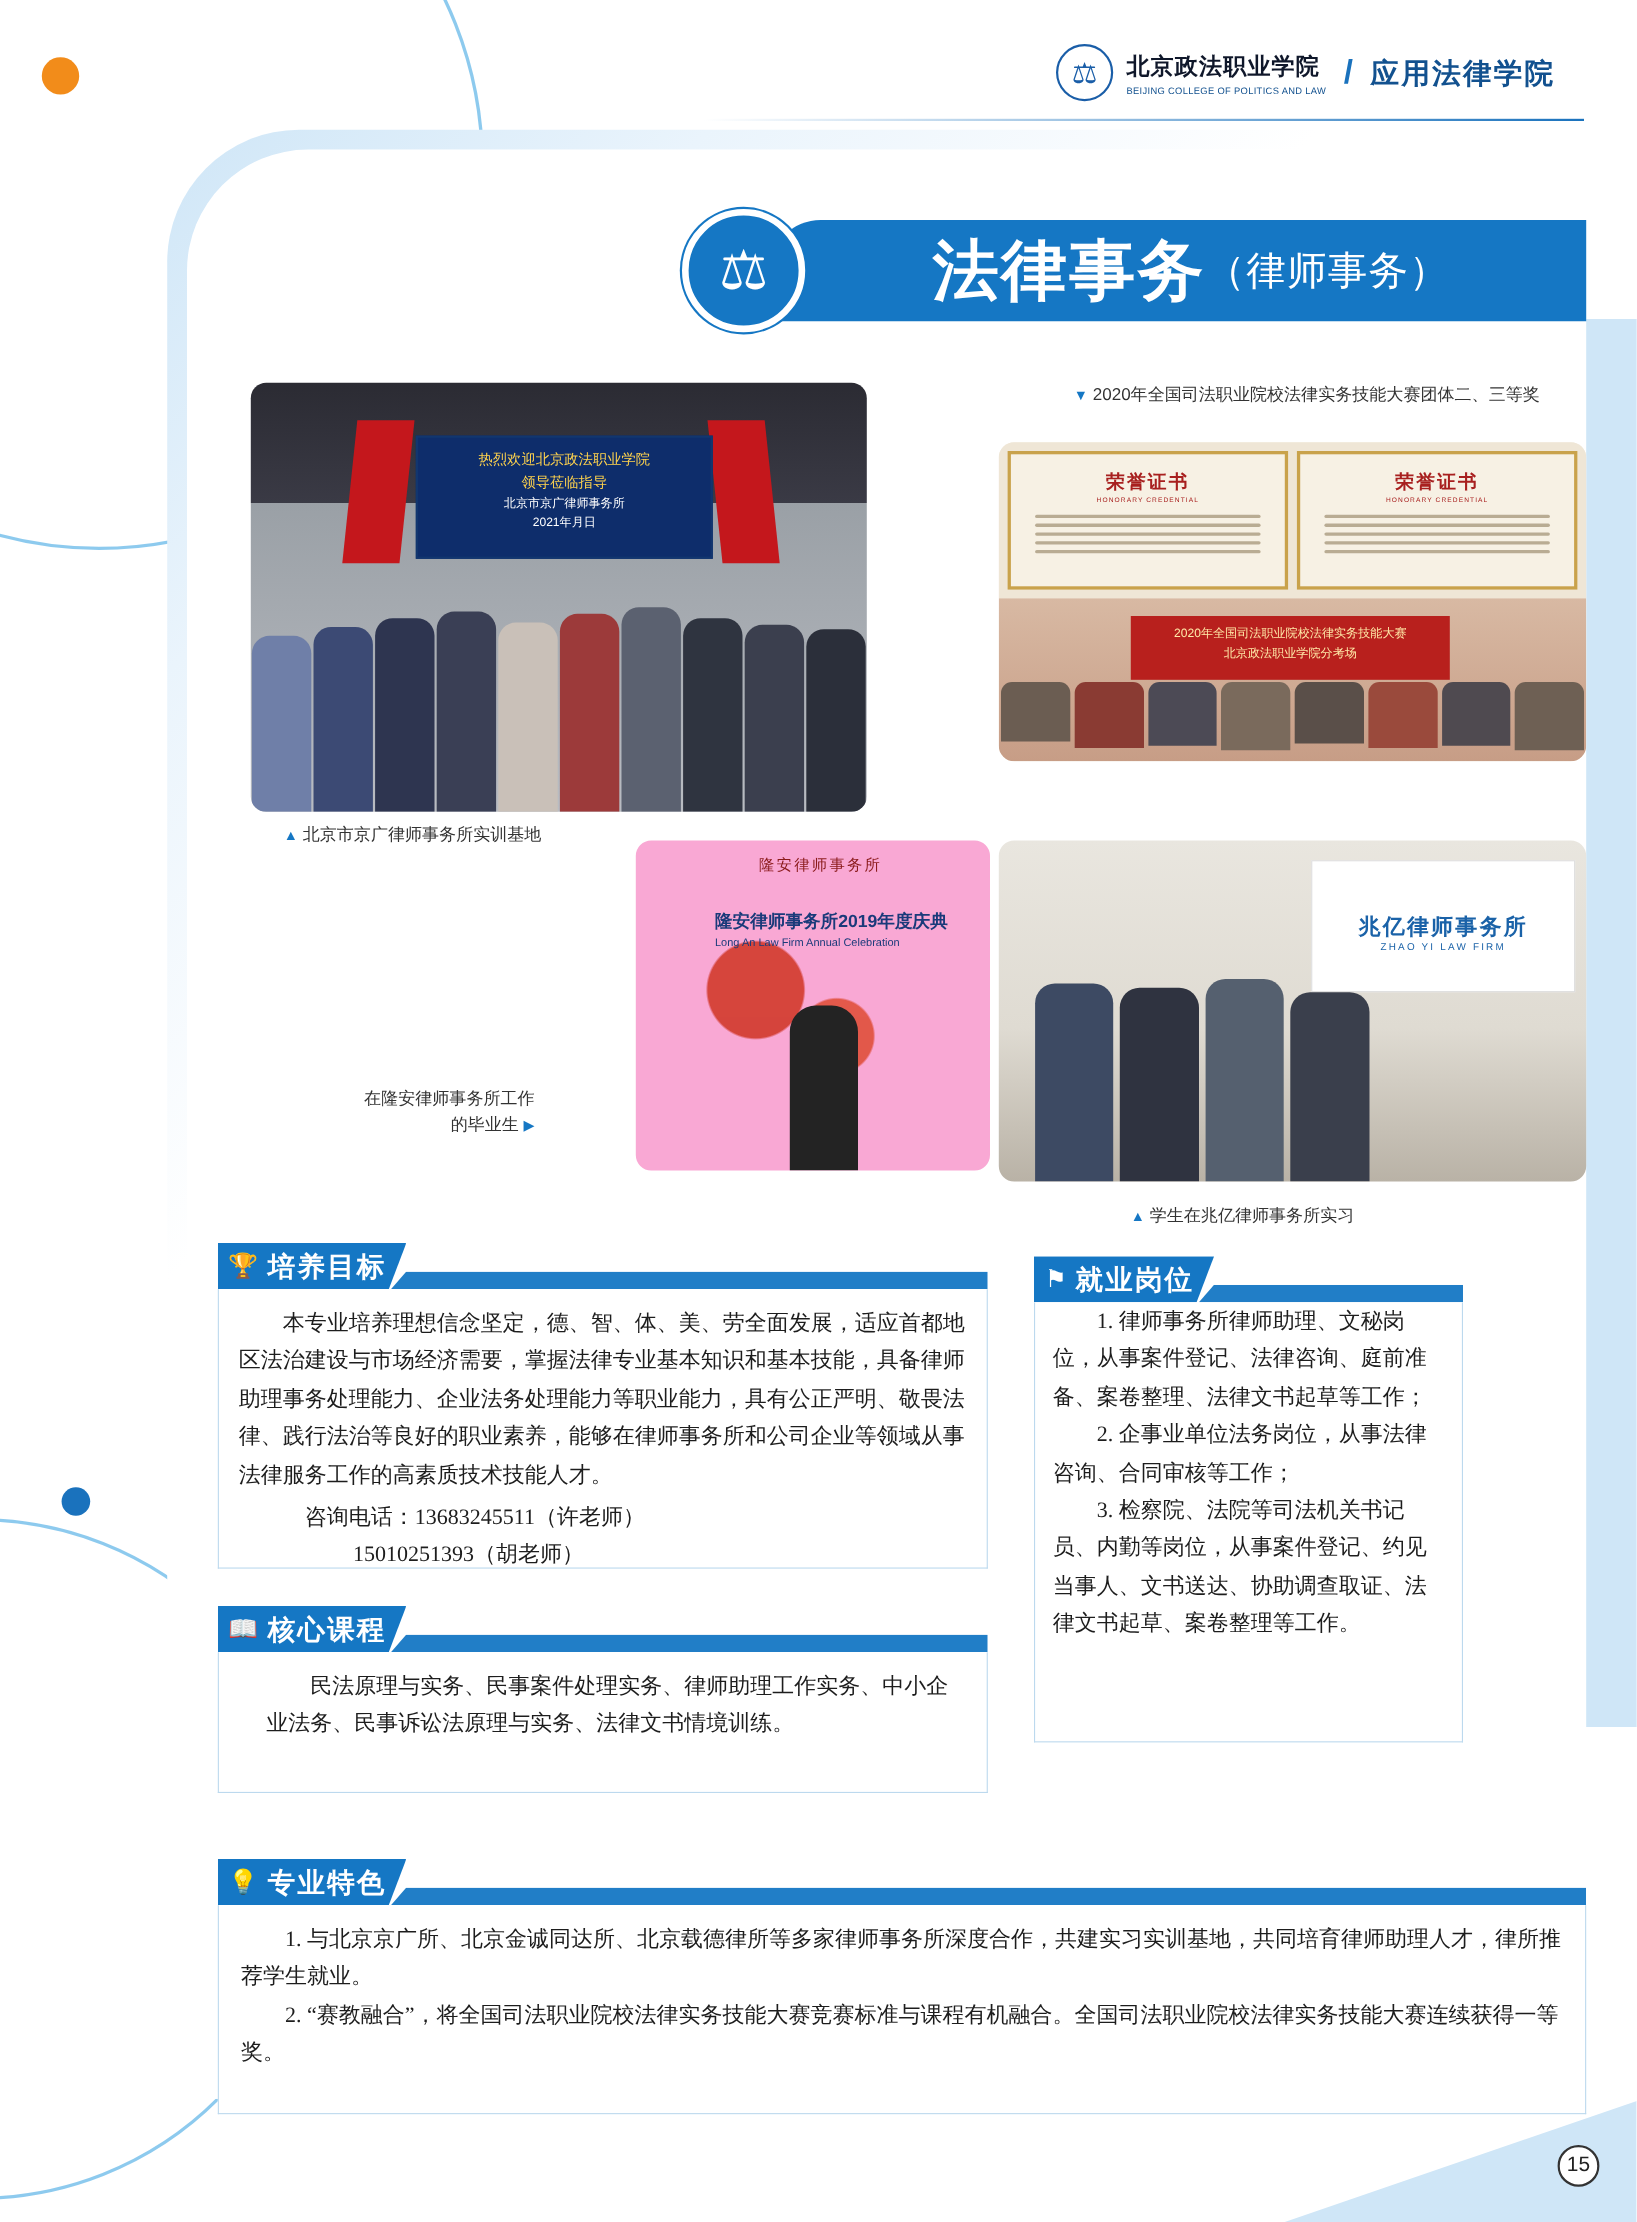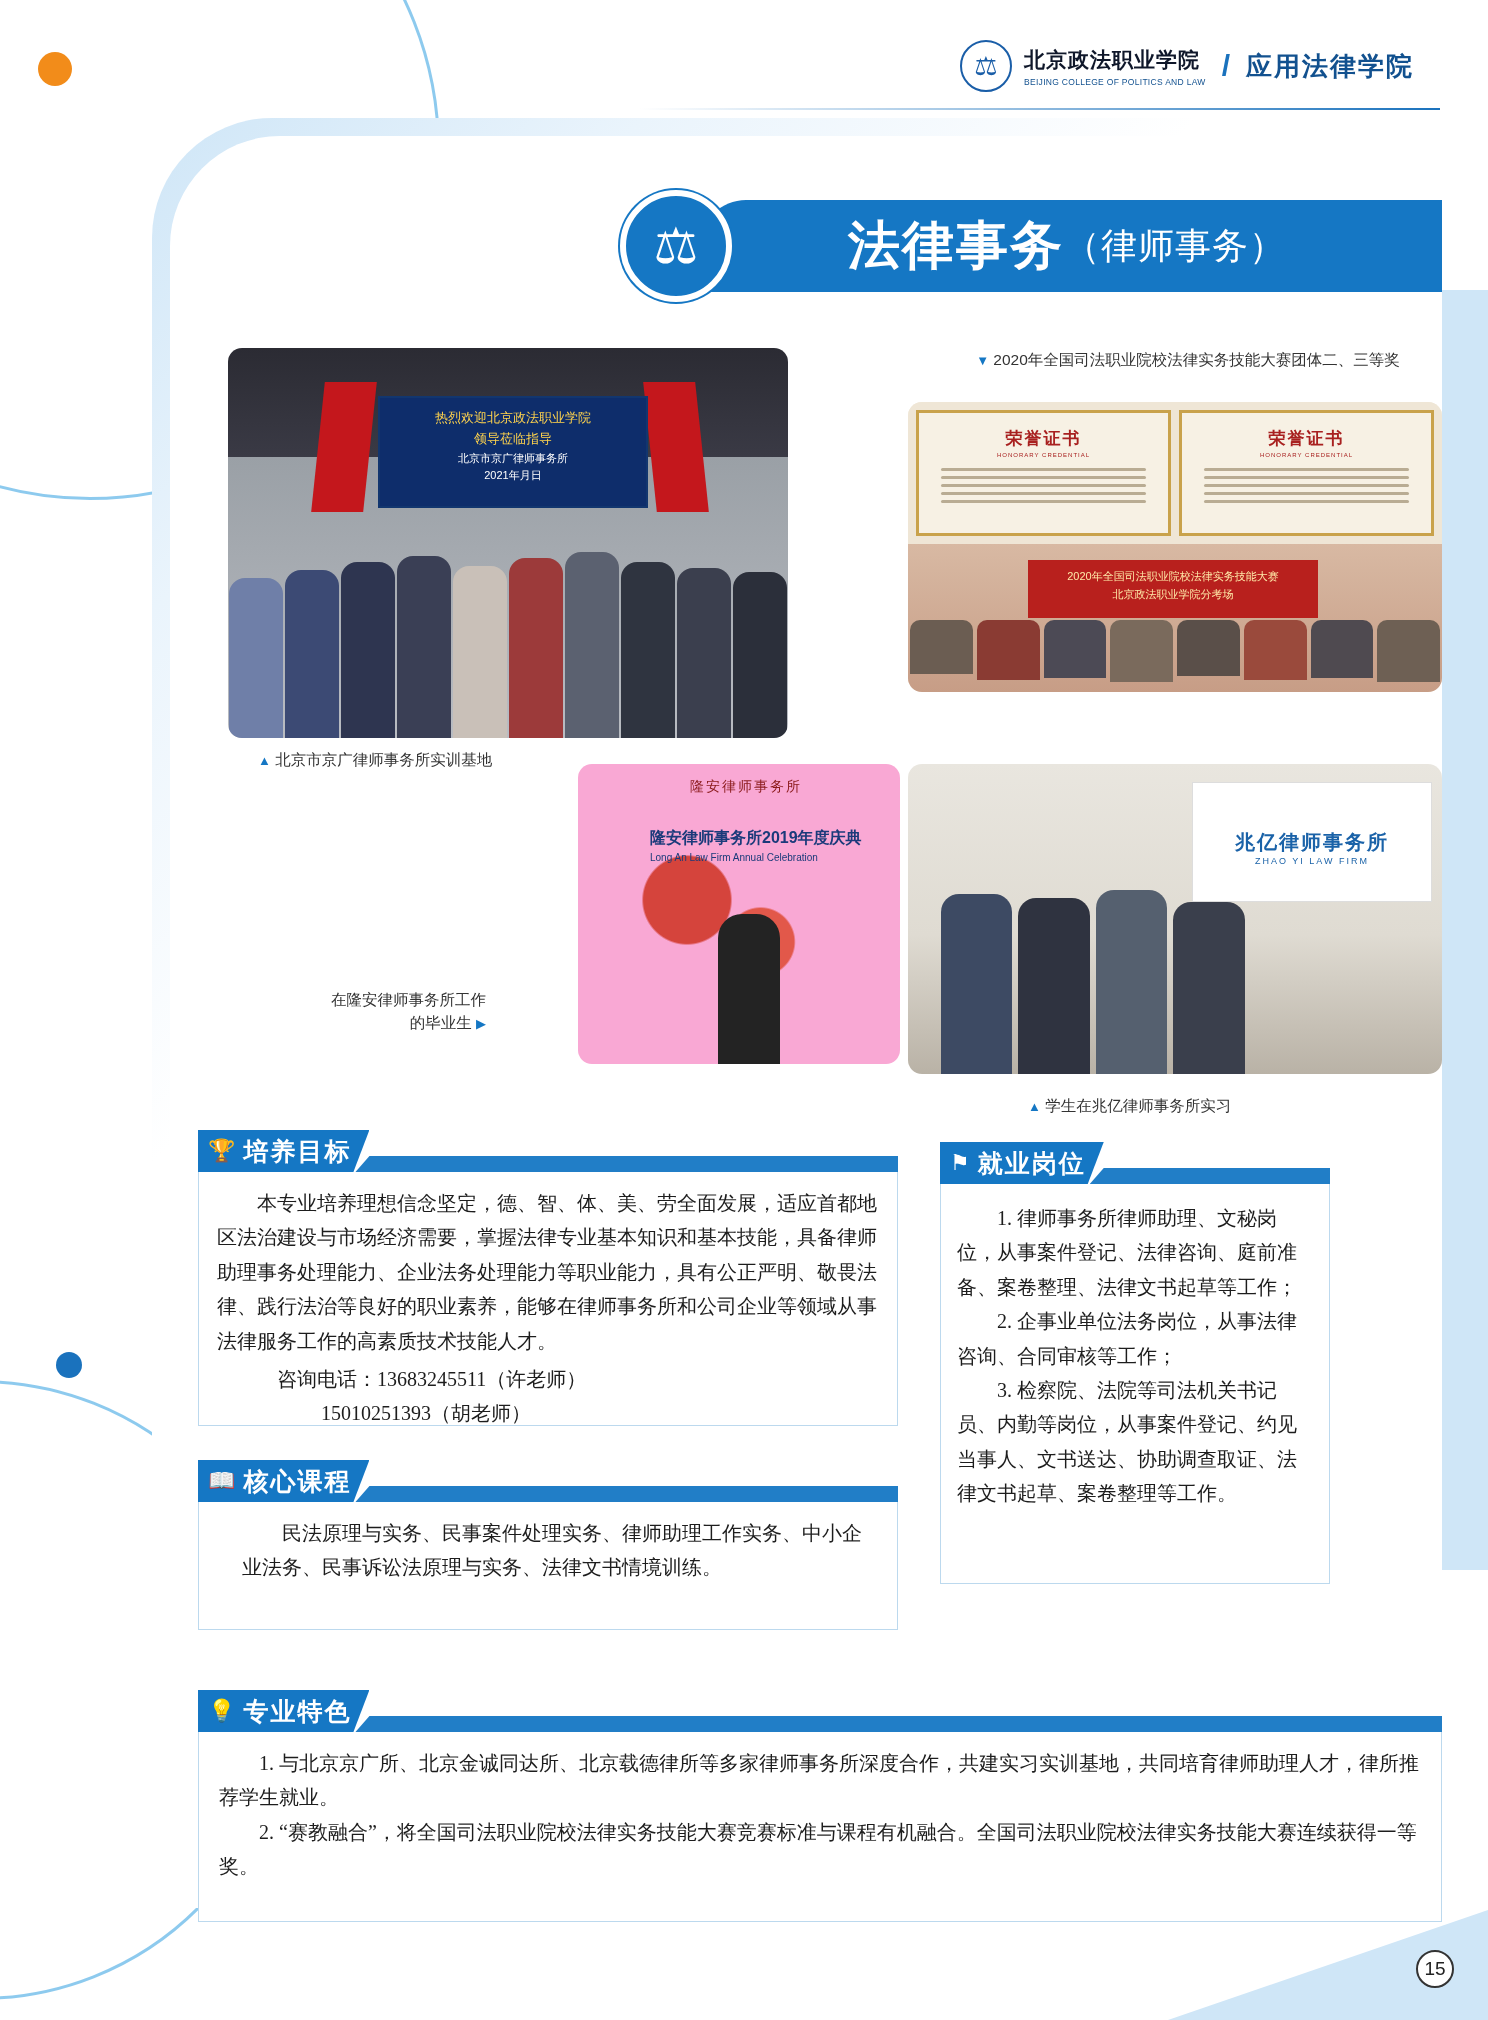--- a/index.html
+++ b/index.html
@@ -94,21 +94,21 @@
   }
   .title-badge {
     position:absolute; left:-80px; top:-10px;
     width:112px; height:112px; border-radius:50%;
     background:#1577c4; border:6px solid #ffffff;
     display:flex; align-items:center; justify-content:center;
     color:#fff; font-size:50px;
     box-shadow:0 0 0 2px #1577c4;
   }
   .title-main {
-    color:#ffffff; font-size:52px; font-weight:bold;
+    color:#ffffff; font-size:60px; font-weight:bold;
     font-family:"Liberation Serif", serif;
     margin-left:148px; letter-spacing:2px;
   }
   .title-sub {
     color:#ffffff; font-size:36px; letter-spacing:1px;
     font-family:"Liberation Serif", serif;
   }
   
   .photo {
     position:absolute; border-radius:14px; overflow:hidden;
@@ -371,21 +371,21 @@
 </div>
 
 <div class="sec-head" style="left:940px; top:1142px; width:390px;">
   <div class="tab">
     <span class="ic">⚑</span>
     <span class="tx">就业岗位</span>
   </div>
   <div class="tail"></div>
 </div>
 <div class="panel" style="left:940px; top:1184px; width:390px; height:400px;">
-  <div class="body-text indent" style="padding:17px 16px 0 16px;">1. 律师事务所律师助理、文秘岗位，从事案件登记、法律咨询、庭前准备、案卷整理、法律文书起草等工作；</div>
+  <div class="body-text indent" style="padding:0 16px 0 16px;">1. 律师事务所律师助理、文秘岗位，从事案件登记、法律咨询、庭前准备、案卷整理、法律文书起草等工作；</div>
   <div class="body-text indent" style="padding:0 16px;">2. 企事业单位法务岗位，从事法律咨询、合同审核等工作；</div>
   <div class="body-text indent" style="padding:0 16px;">3. 检察院、法院等司法机关书记员、内勤等岗位，从事案件登记、约见当事人、文书送达、协助调查取证、法律文书起草、案卷整理等工作。</div>
 </div>
 
 <div class="sec-head" style="left:198px; top:1690px; width:1244px;">
   <div class="tab">
     <span class="ic">💡</span>
     <span class="tx">专业特色</span>
   </div>
   <div class="tail"></div>

